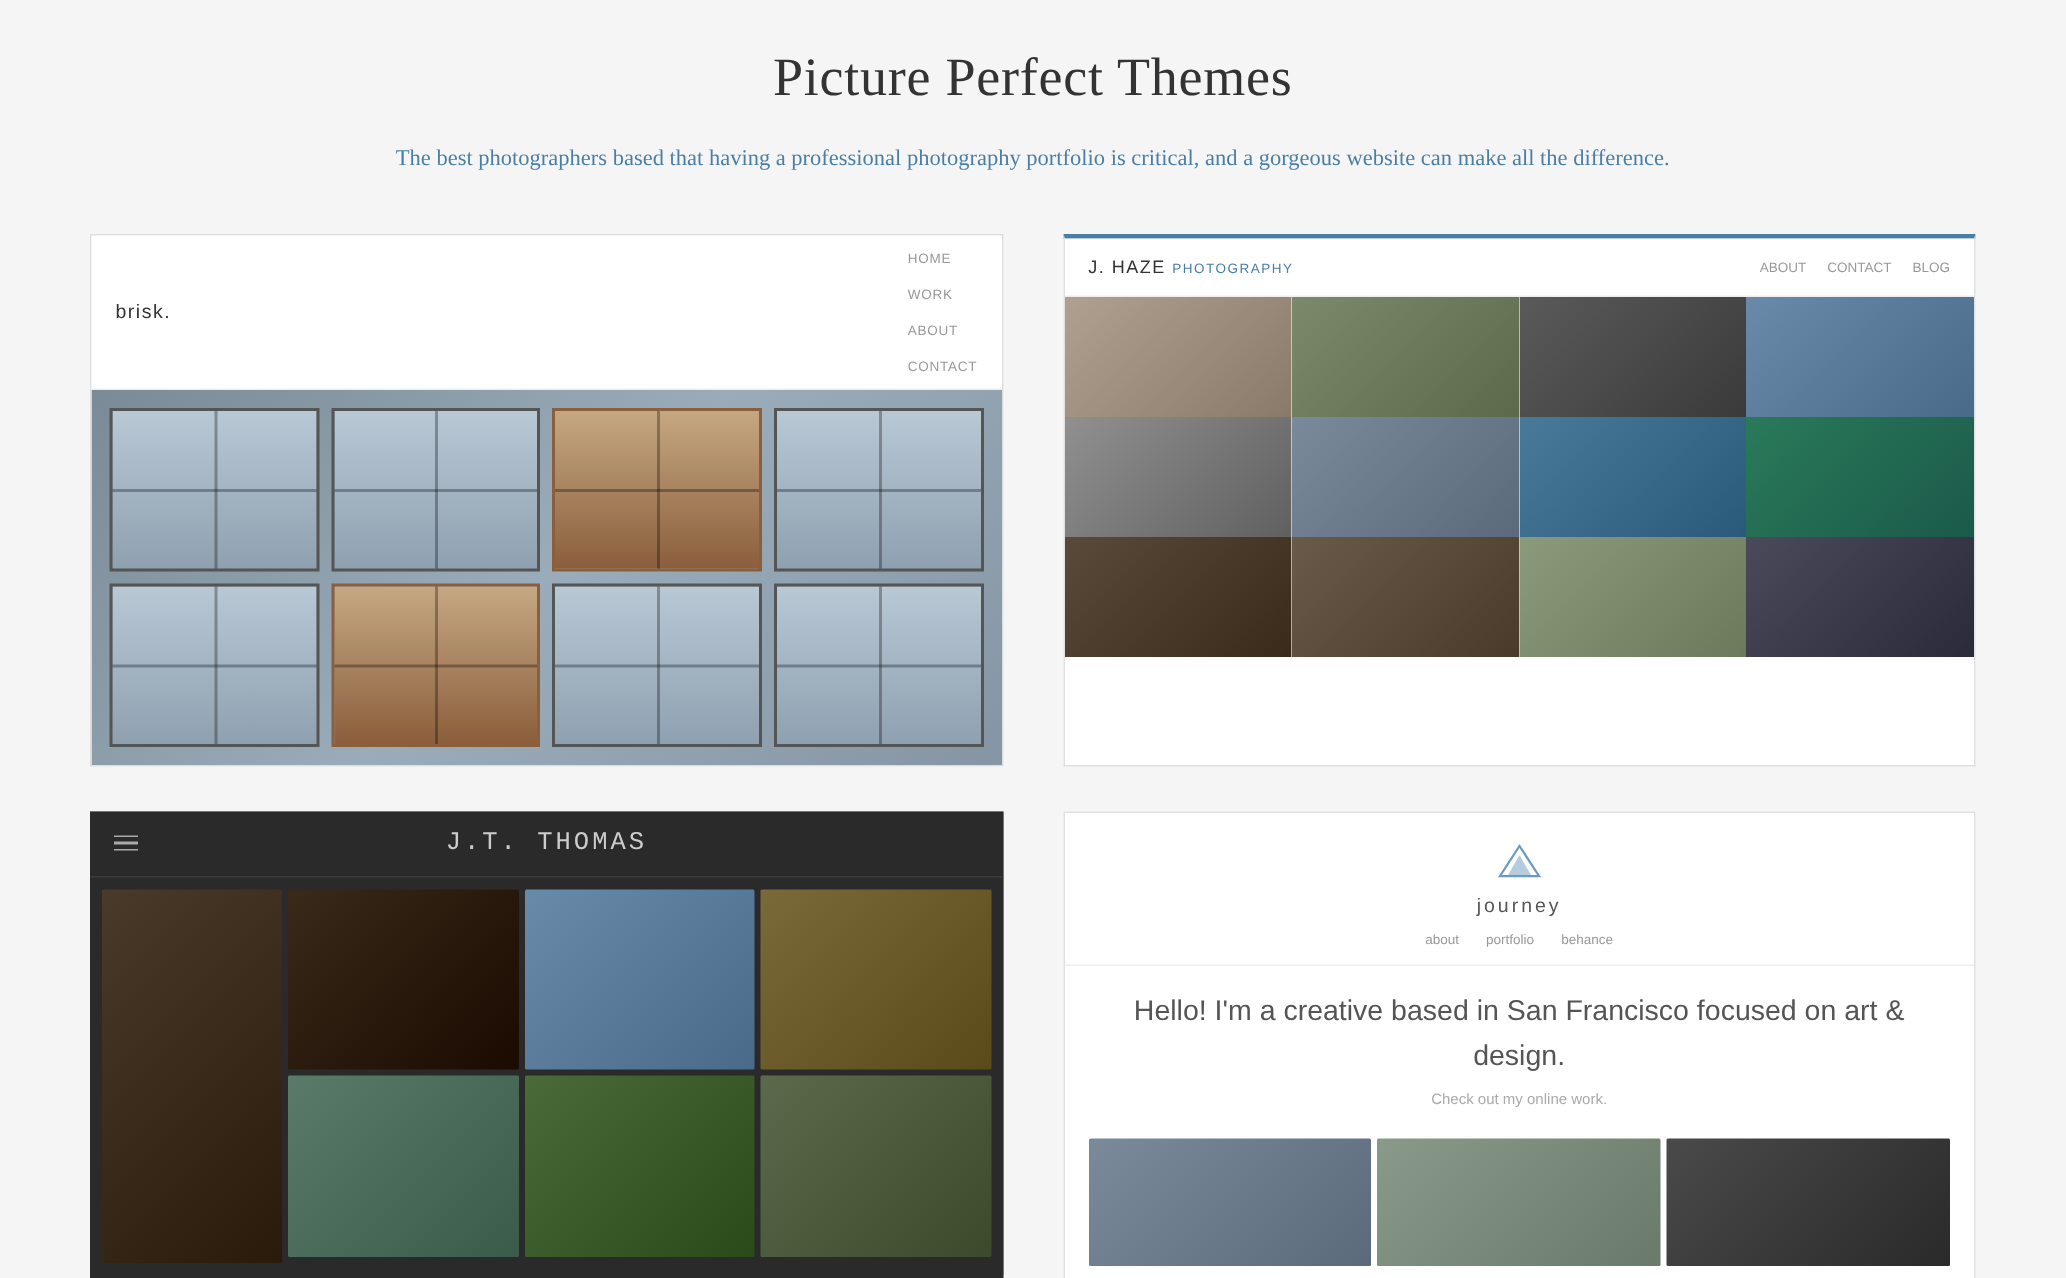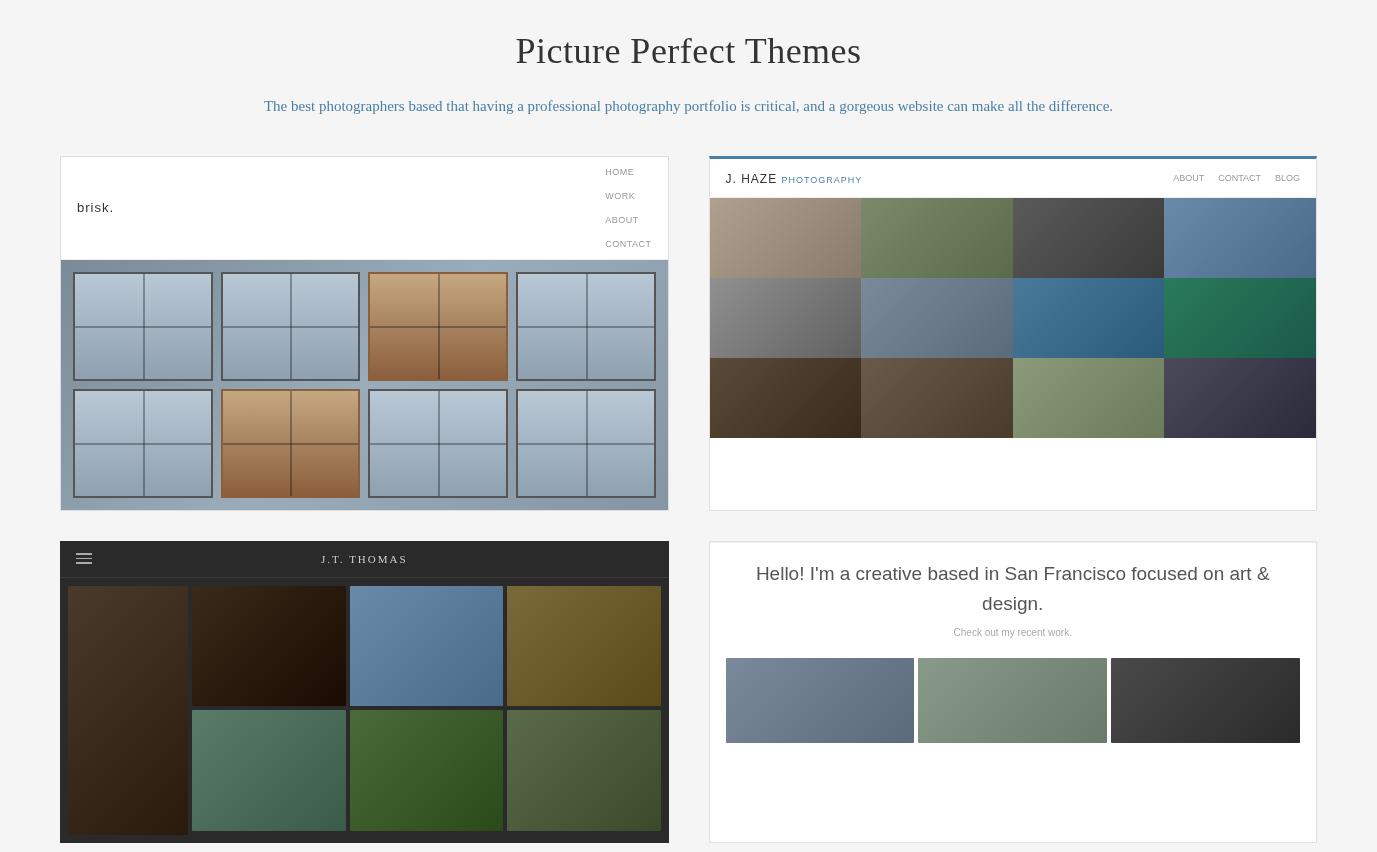--- a/index.html
+++ b/index.html
@@ -202,22 +202,22 @@
     }
 
     .hamburger span {
       display: block;
       width: 16px;
       height: 1.5px;
       background: #aaa;
     }
 
     .jtthomas-logo {
-      font-size: 11px;
-      font-family: Liberation Serif, serif;
+      font-size: 17px;
+      font-family: Liberation Mono, monospace;
       color: #ccc;
       letter-spacing: 2px;
       text-transform: uppercase;
     }
 
     .tg-photo {
       overflow: hidden;
       border-radius: 1px;
     }
 
@@ -459,24 +459,36 @@
         <div class="tg-photo jtt-house"></div>
         <div class="tg-photo jtt-forest-road"></div>
         <div class="tg-photo jtt-bridge"></div>
         <div class="tg-photo jtt-trees"></div>
         <div class="tg-photo jtt-clouds"></div>
       </div>
     </div>
   </div>
 
   <div class="theme-card journey-card">
+    <div class="journey-header">
+      <svg class="journey-logo-icon" viewBox="0 0 30 24" fill="none">
+        <polygon points="15,2 28,22 2,22" fill="none" stroke="#6a9abf" stroke-width="1.5"></polygon>
+        <polygon points="15,8 23,22 7,22" fill="#6a9abf" opacity="0.5"></polygon>
+      </svg>
+      <span class="journey-logo-text">journey</span>
+      <div class="journey-nav">
+        <span>about</span>
+        <span>portfolio</span>
+        <span>behance</span>
+      </div>
+    </div>
     <div class="journey-divider"></div>
     <div class="journey-bio">
       <p class="journey-bio-text">Hello! I'm a creative based in San Francisco focused on art &amp; design.</p>
-      <span class="journey-small-text">Check out my recent work.</span>
+      <span class="journey-small-text">Check out my online work.</span>
     </div>
     <div class="journey-gallery">
       <div class="journey-photo journey-mountain"></div>
       <div class="journey-photo journey-beach"></div>
       <div class="journey-photo journey-car-interior"></div>
     </div>
   </div>
 
 </div>
 

